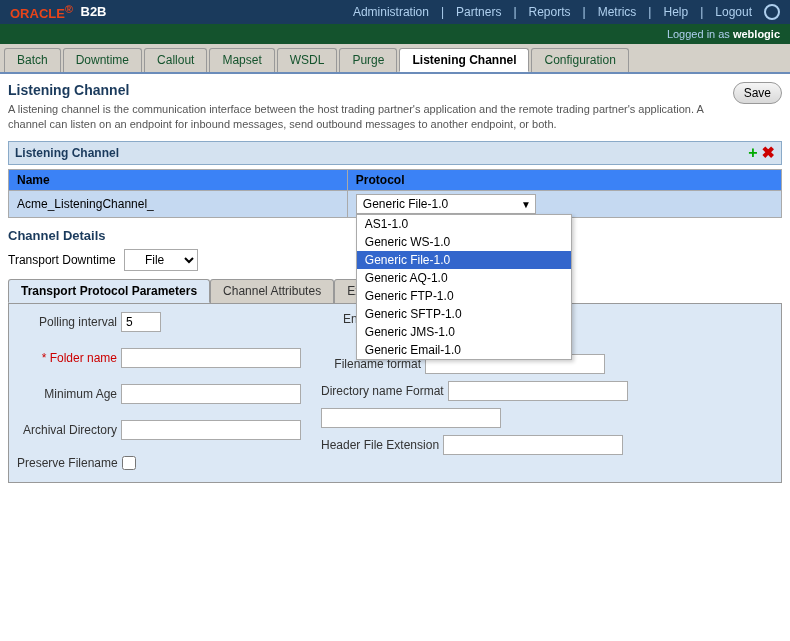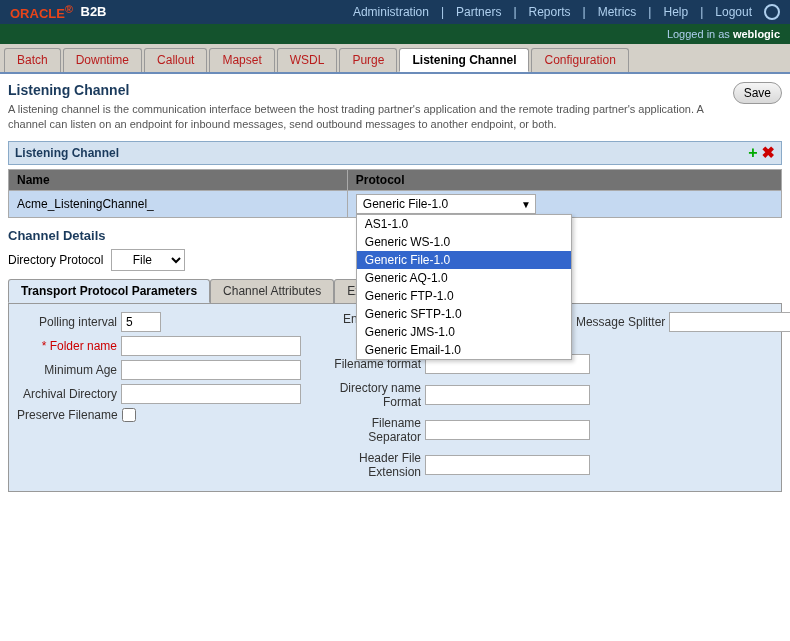--- a/index.html
+++ b/index.html
@@ -13,40 +13,40 @@
     .top-nav { display: flex; align-items: center; gap: 12px; font-size: 12px; }
     .top-nav a { color: #aecfee; text-decoration: none; }
     .top-nav .separator { color: #aecfee; }
 
     
     .login-bar { background: #14532d; color: #aecfee; height: 20px; display: flex; align-items: center; justify-content: flex-end; padding: 0 10px; font-size: 11px; }
     .login-bar strong { color: white; }
 
     
     .tab-bar { background: #d4d0c8; padding: 4px 4px 0 4px; display: flex; gap: 2px; border-bottom: 2px solid #6b8cba; }
-    .tab { padding: 4px 12px; background: #d4d0c8; border: 1px solid #999; border-bottom: none; cursor: pointer; font-size: 12px; color: #b91c1c; border-radius: 3px 3px 0 0; }
+    .tab { padding: 4px 12px; background: #d4d0c8; border: 1px solid #999; border-bottom: none; cursor: pointer; font-size: 12px; color: #14532d; border-radius: 3px 3px 0 0; }
     .tab.active { background: white; border-bottom: 1px solid white; font-weight: bold; color: #000; z-index: 1; position: relative; }
 
     
     .main-content { background: white; margin: 0; padding: 8px; height: calc(641px - 24px - 20px - 28px); overflow: auto; position: relative; }
 
     .page-header { display: flex; justify-content: space-between; align-items: flex-start; margin-bottom: 4px; }
     .page-title { font-size: 14px; font-weight: bold; color: #1a3a5c; }
     .page-desc { font-size: 11px; color: #555; margin-top: 4px; line-height: 1.4; max-width: 700px; }
     .save-btn { background: linear-gradient(to bottom, #f5f5f5, #d8d8d8); border: 1px solid #999; padding: 3px 10px; cursor: pointer; font-size: 12px; border-radius: 11px; }
 
     
     .section-header { display: flex; justify-content: space-between; align-items: center; background: #d4e2f0; border: 1px solid #8aaac8; padding: 3px 6px; margin: 8px 0 4px 0; font-weight: bold; font-size: 12px; color: #1a3a5c; }
     .section-actions { display: flex; gap: 4px; }
     .plus-btn { color: #00aa00; font-size: 16px; cursor: pointer; font-weight: bold; line-height: 1; }
     .delete-btn { color: #cc0000; font-size: 16px; cursor: pointer; font-weight: bold; line-height: 1; }
 
     
     .channel-table { width: 100%; border-collapse: collapse; border: 1px solid #aaa; }
-    .channel-table th { background: #737373; border: 1px solid #aaa; padding: 3px 8px; text-align: left; font-weight: bold; font-size: 12px; }
+    .channel-table th { background: #3b82f6; border: 1px solid #aaa; padding: 3px 8px; text-align: left; font-weight: bold; font-size: 12px; }
     .channel-table td { border: 1px solid #aaa; padding: 3px 8px; font-size: 12px; }
     .channel-table tr.selected td { background: #c5d9f1; }
     .channel-table .protocol-cell { position: relative; }
     .dropdown-menu { position: absolute; top: 100%; left: 0; width: 216px; background: white; border: 1px solid #aaa; z-index: 100; box-shadow: 2px 2px 4px rgba(0,0,0,0.2); }
     .dropdown-item { padding: 2px 8px; cursor: pointer; font-size: 12px; white-space: nowrap; }
     .dropdown-item.selected { background: #3366cc; color: white; }
 
     
     .channel-details-header { font-weight: bold; font-size: 13px; color: #1a3a5c; margin: 10px 0 6px 0; }
 
@@ -60,21 +60,21 @@
     .sub-tab.active { background: #dce8f5; border-bottom: 1px solid #dce8f5; font-weight: bold; color: #000; z-index: 1; position: relative; }
     .sub-tab-content { border: 1px solid #999; padding: 8px; background: #dce8f5; }
     .form-row { display: flex; align-items: center; gap: 4px; margin-bottom: 4px; }
     .form-label { text-align: right; min-width: 100px; font-size: 12px; color: #333; }
     .form-label.required { color: #cc0000; }
     .form-input { border: 1px solid #aaa; padding: 2px 4px; font-size: 12px; height: 20px; background: white; }
     .form-input.short { width: 40px; }
     .form-input.medium { width: 180px; }
     .checkbox-input { width: 14px; height: 14px; }
 
-    .left-col { display: flex; flex-direction: column; gap: 0; }
+    .left-col { display: flex; flex-direction: column; gap: 12px; justify-content: flex-end; }
     .middle-col { display: flex; flex-direction: column; gap: 3px; }
     .right-col { display: flex; flex-direction: column; gap: 3px; }
 
     .cols-wrapper { display: flex; gap: 20px; }
   </style>
 </head>
 <body>
 
 <div class="top-bar">
   <div class="top-bar-logo">
@@ -159,21 +159,21 @@
             </div>
           </div>
         </td>
       </tr>
     </tbody>
   </table>
 
   <div class="channel-details-header">Channel Details</div>
 
   <div class="transport-protocol-row">
-    <span class="transport-protocol-label">Directory Protocol</span>
+    <span class="transport-protocol-label">Transport Downtime</span>
     <select class="transport-select"><option>File</option></select>
   </div>
 
   <div class="sub-tabs">
     <div class="sub-tab active">Transport Protocol Parameters</div>
     <div class="sub-tab">Channel Attributes</div>
     <div class="sub-tab">Exchange Protocol Parameters</div>
   </div>
 
   <div class="sub-tab-content">
@@ -213,30 +213,23 @@
         </div>
         <div class="form-row">
           <span class="form-label">Filename format</span>
           <input type="text" class="form-input medium" style="">
         </div>
         <div class="form-row">
           <span class="form-label">Directory name Format</span>
           <input type="text" class="form-input medium" style="">
         </div>
         <div class="form-row">
-          <span class="form-label">Filename Separator</span>
           <input type="text" class="form-input medium" style="">
         </div>
         <div class="form-row">
           <span class="form-label">Header File Extension</span>
           <input type="text" class="form-input medium" style="">
         </div>
       </div>
 
-      <div class="right-col" style="min-width:200px;">
-        <div class="form-row">
-          <span class="form-label">Message Splitter</span>
-          <input type="text" class="form-input medium" style="">
-        </div>
-      </div>
     </div>
   </div>
 </div>
 
 </body></html>

